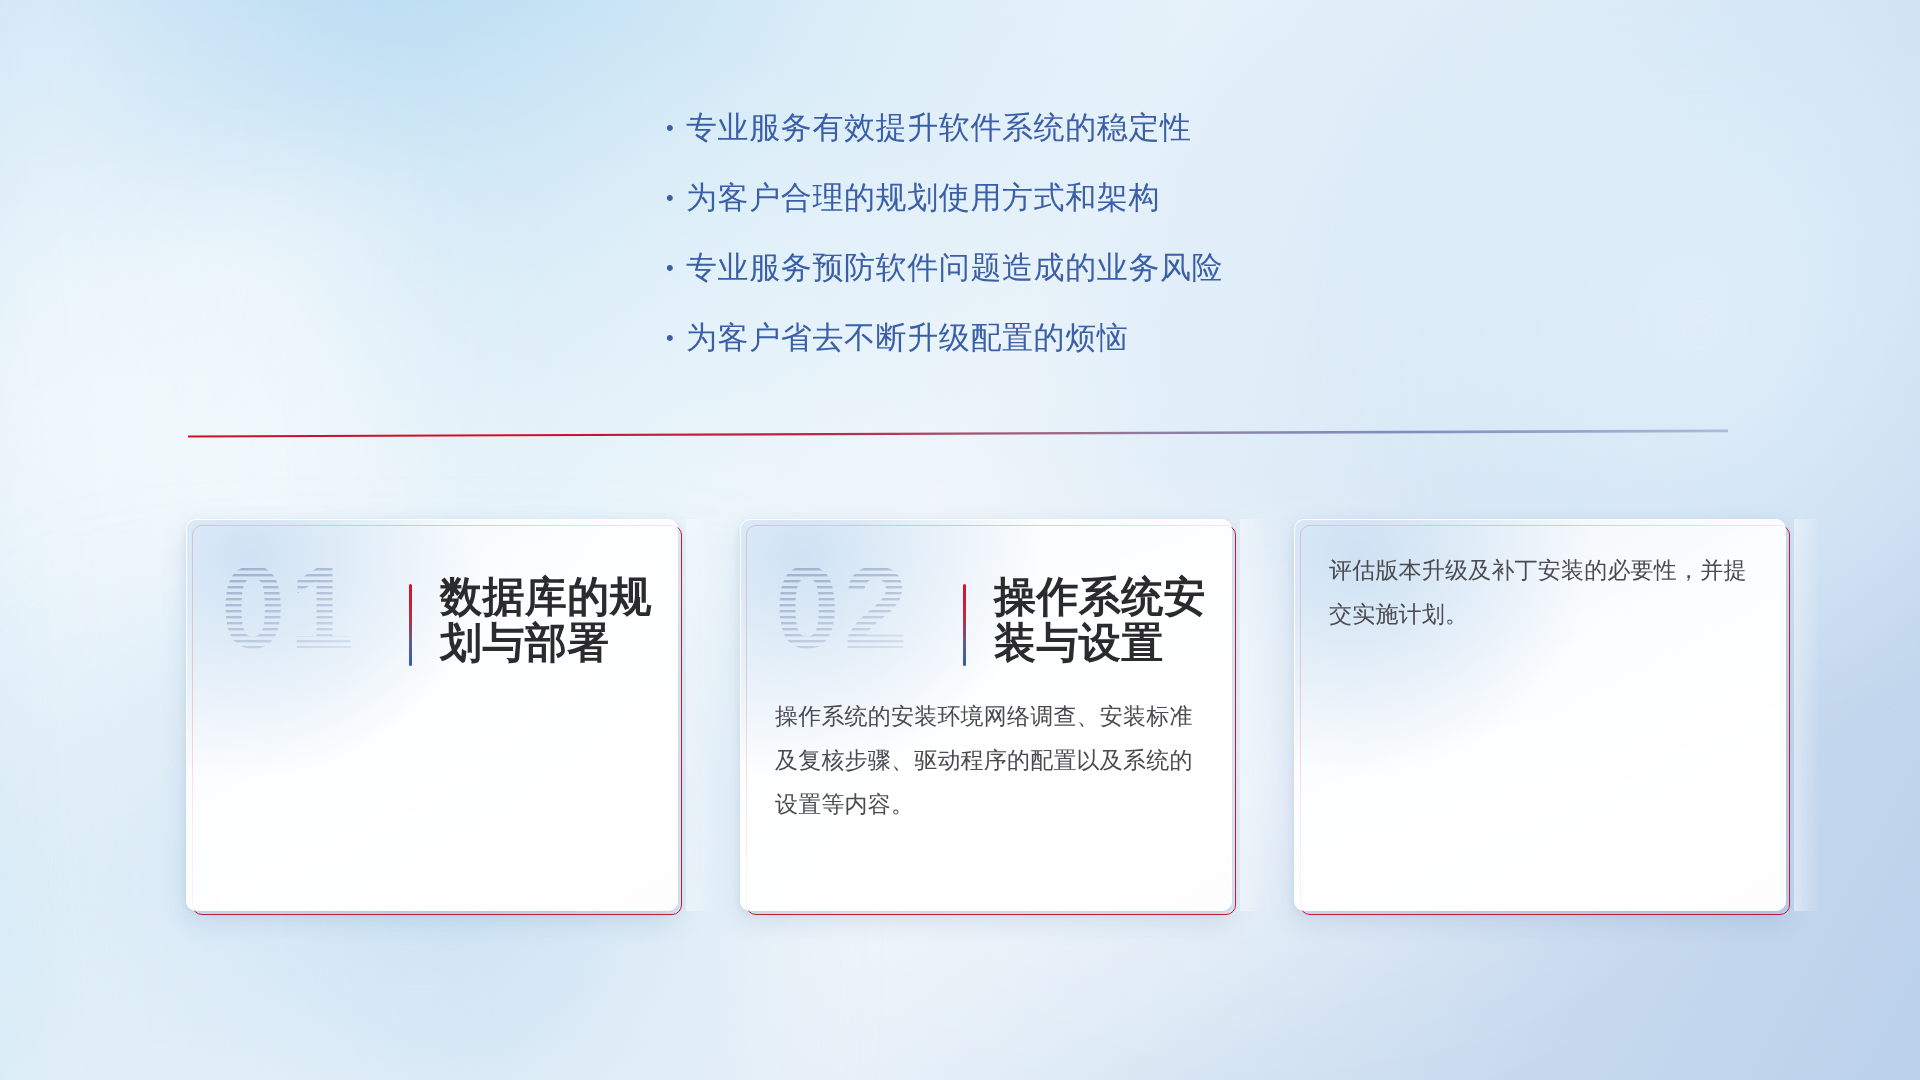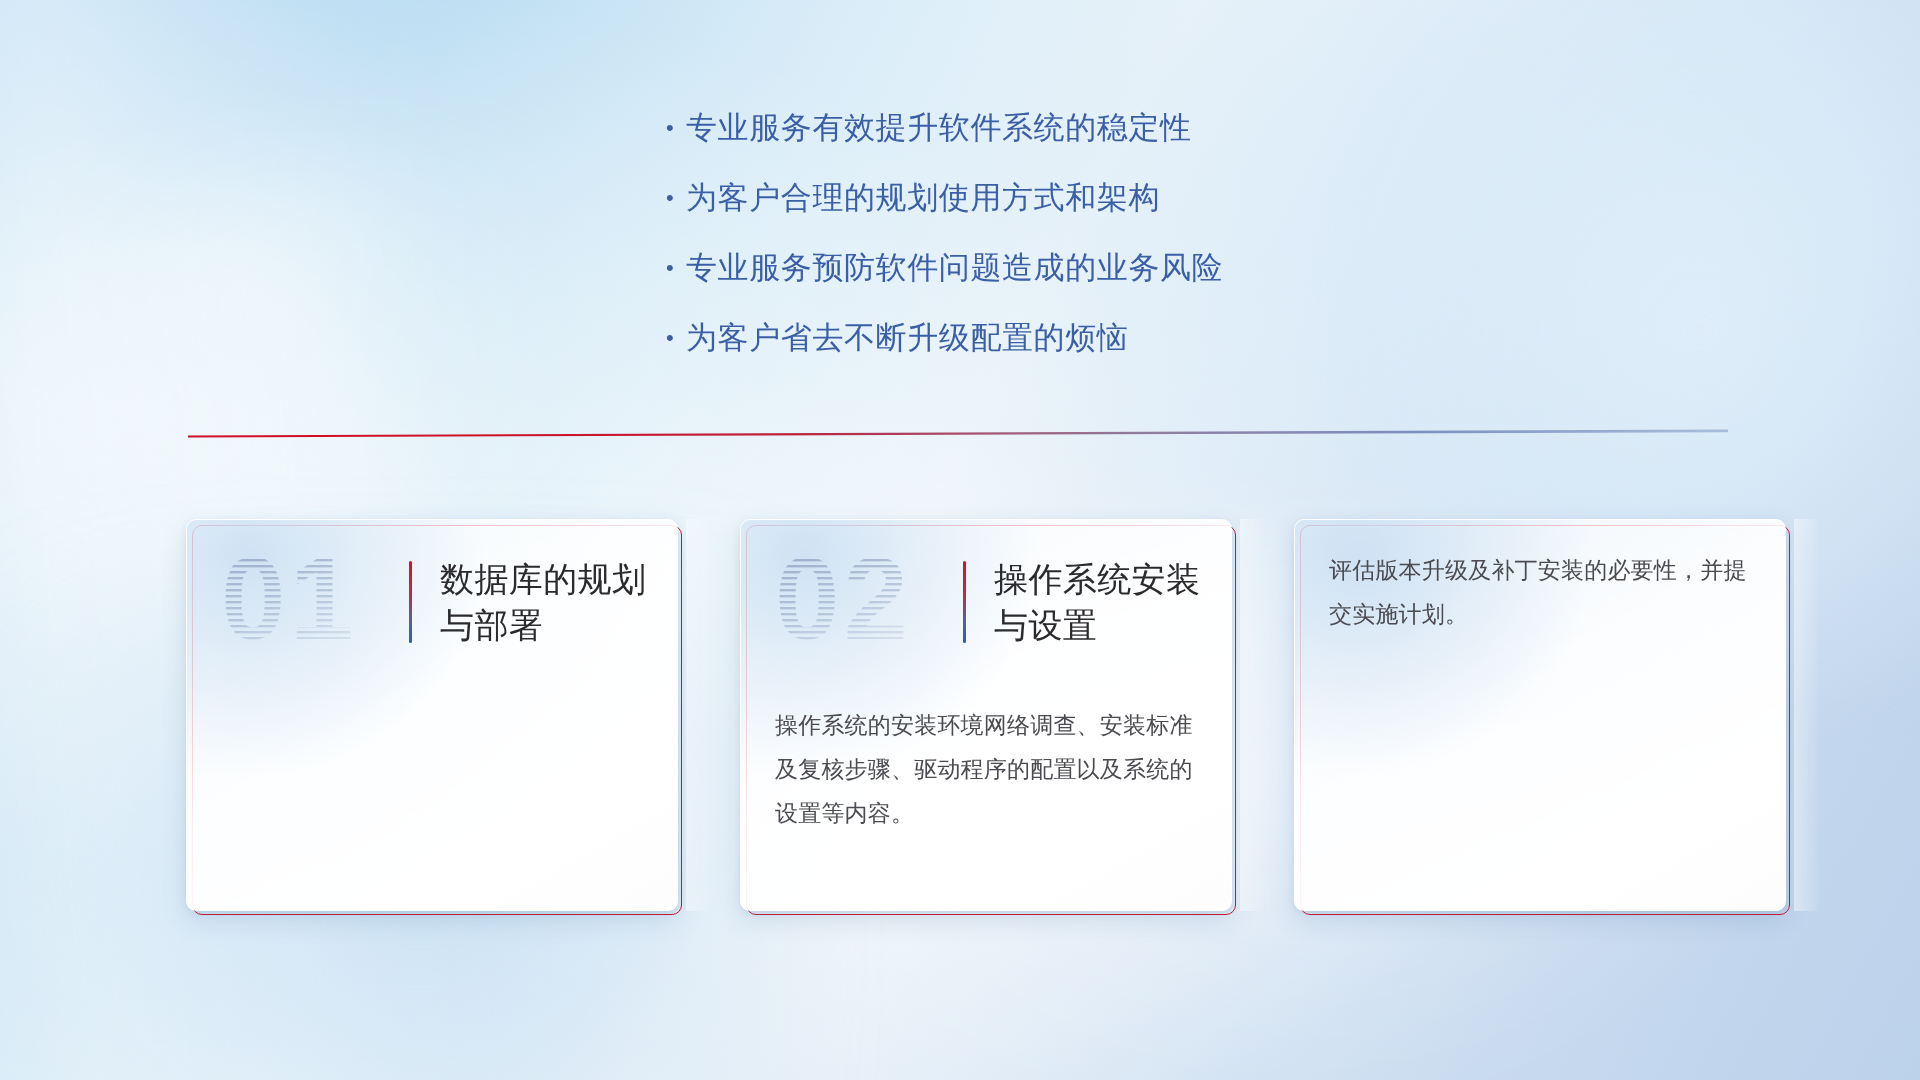--- a/index.html
+++ b/index.html
@@ -157,46 +157,45 @@
     position: absolute;
     left: -40px; top: -60px;
     width: 340px; height: 320px;
     background: radial-gradient(ellipse at 30% 30%, rgba(200,222,242,0.85) 0%, rgba(200,222,242,0) 70%);
     pointer-events: none;
   }
 
   .card-head {
     position: relative;
     display: flex;
-    align-items: center;
+    align-items: flex-end;
     height: 146px;
     padding-left: 34px;
-    margin-top: 9px;
   }
   .card-number {
     position: relative;
     width: 188px;
     flex: 0 0 188px;
     height: 110px;
   }
   .card-number svg { display: block; }
 
   .card-sep {
     width: 3px;
     height: 82px;
     flex: 0 0 3px;
     margin-right: 28px;
     background: linear-gradient(180deg, #d8102b 0%, #c12840 38%, #5b5f96 72%, #2f5fa8 100%);
     border-radius: 2px;
   }
   .card-title {
     color: #2b2b2e;
-    font-size: 34px;
+    font-size: 42px;
     line-height: 46px;
-    font-weight: 400;
+    font-weight: 700;
     letter-spacing: 0.4px;
     width: 230px;
   }
 
   .card-body {
     position: relative;
     margin: 28px 34px 0 34px;
     color: #4a4a50;
     font-size: 23px;
     line-height: 44px;

